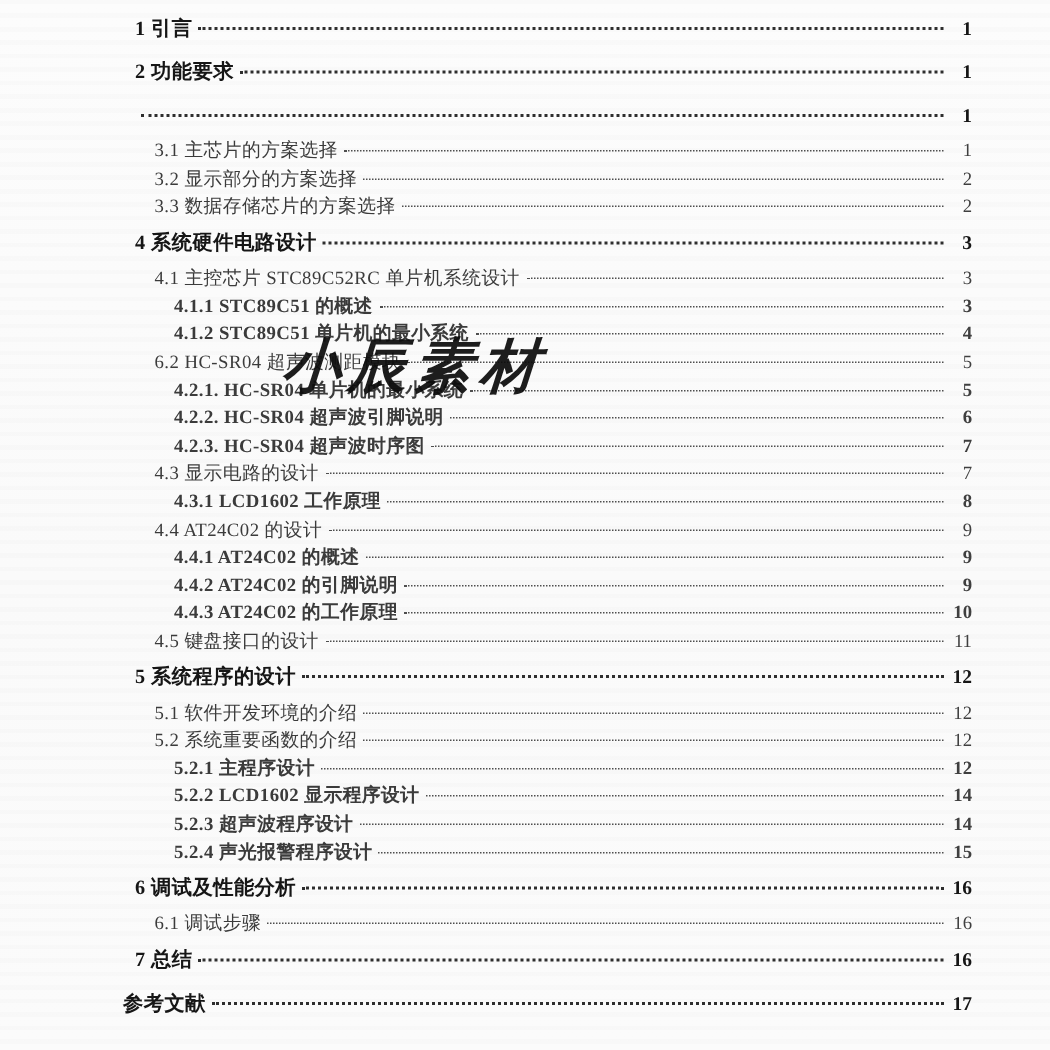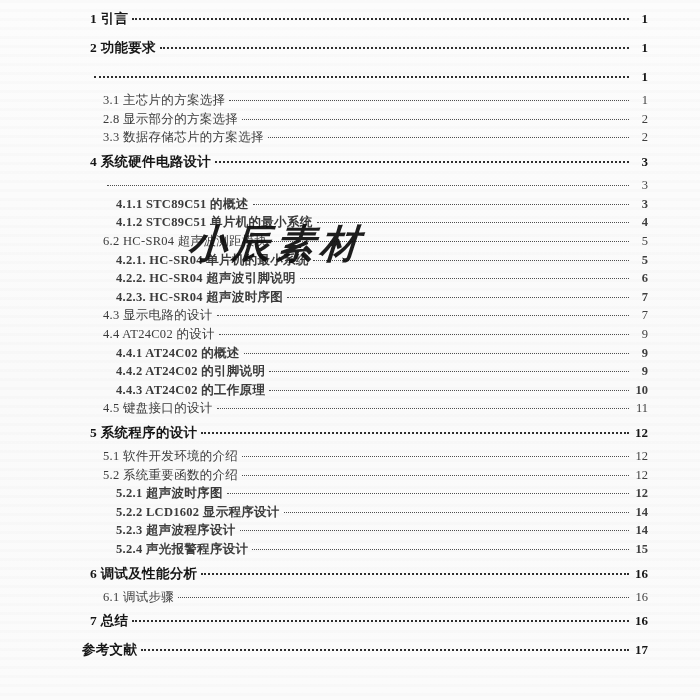--- a/index.html
+++ b/index.html
@@ -112,35 +112,36 @@
     <div class="row l1">
         <span class="d"></span>
         <span class="p">1</span>
       </div>
     <div class="row l2">
         <span class="t">3.1 主芯片的方案选择</span>
         <span class="d"></span>
         <span class="p">1</span>
       </div>
     <div class="row l2">
-        <span class="t">2.8 显示部分的方案选择</span>
+        <span class="t">3.2 显示部分的方案选择</span>
         <span class="d"></span>
         <span class="p">2</span>
       </div>
     <div class="row l2">
         <span class="t">3.3 数据存储芯片的方案选择</span>
         <span class="d"></span>
         <span class="p">2</span>
       </div>
     <div class="row l1">
         <span class="t">4 系统硬件电路设计</span>
         <span class="d"></span>
         <span class="p">3</span>
       </div>
     <div class="row l2">
+        <span class="t">4.1 主控芯片 STC89C52RC 单片机系统设计</span>
         <span class="d"></span>
         <span class="p">3</span>
       </div>
     <div class="row l3">
         <span class="t">4.1.1 STC89C51 的概述</span>
         <span class="d"></span>
         <span class="p">3</span>
       </div>
     <div class="row l3">
         <span class="t">4.1.2 STC89C51 单片机的最小系统</span>
@@ -165,20 +166,25 @@
     <div class="row l3">
         <span class="t">4.2.3. HC-SR04 超声波时序图</span>
         <span class="d"></span>
         <span class="p">7</span>
       </div>
     <div class="row l2">
         <span class="t">4.3 显示电路的设计</span>
         <span class="d"></span>
         <span class="p">7</span>
       </div>
+    <div class="row l3">
+        <span class="t">4.3.1 LCD1602 工作原理</span>
+        <span class="d"></span>
+        <span class="p">8</span>
+      </div>
     <div class="row l2">
         <span class="t">4.4 AT24C02 的设计</span>
         <span class="d"></span>
         <span class="p">9</span>
       </div>
     <div class="row l3">
         <span class="t">4.4.1 AT24C02 的概述</span>
         <span class="d"></span>
         <span class="p">9</span>
       </div>
@@ -206,21 +212,21 @@
         <span class="t">5.1 软件开发环境的介绍</span>
         <span class="d"></span>
         <span class="p">12</span>
       </div>
     <div class="row l2">
         <span class="t">5.2 系统重要函数的介绍</span>
         <span class="d"></span>
         <span class="p">12</span>
       </div>
     <div class="row l3">
-        <span class="t">5.2.1 超声波时序图</span>
+        <span class="t">5.2.1 主程序设计</span>
         <span class="d"></span>
         <span class="p">12</span>
       </div>
     <div class="row l3">
         <span class="t">5.2.2 LCD1602 显示程序设计</span>
         <span class="d"></span>
         <span class="p">14</span>
       </div>
     <div class="row l3">
         <span class="t">5.2.3 超声波程序设计</span>

